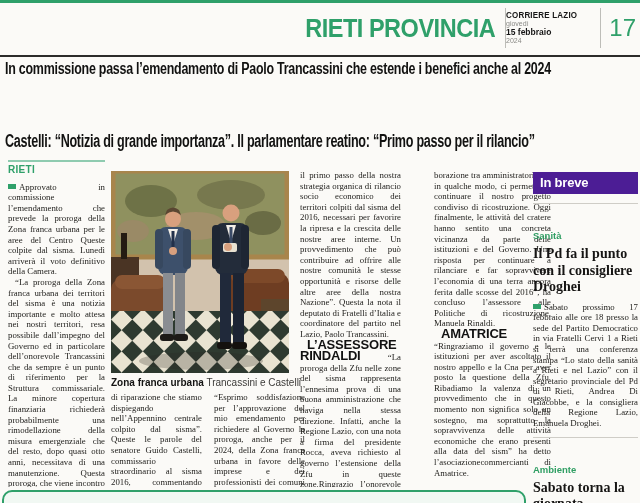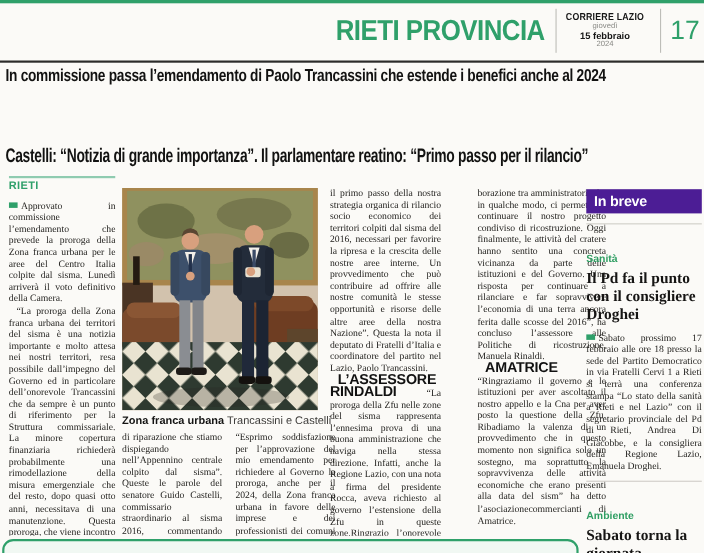--- a/index.html
+++ b/index.html
@@ -14,21 +14,21 @@
   .header {
     position:absolute; left:0; top:3px; width:640px; height:50px;
     display:flex; align-items:center; justify-content:flex-end; padding-right:4px;
     font-family:"Liberation Sans", sans-serif;
   }
   .section-title {
     color:#2fa06a; font-size:25px; font-weight:700; letter-spacing:-0.5px;
     transform:scale(.94,1.05); transform-origin:right center; margin-right:10px;
   }
   .vdiv { width:1px; height:40px; background:#bdbdb8; }
-  .masthead { width:94px; text-align:center; padding-right:6px; line-height:1.05; }
+  .masthead { width:94px; text-align:left; padding-right:6px; line-height:1.05; }
   .masthead-name { font-size:8px; font-weight:900; letter-spacing:.2px; color:#161616; transform:scale(1,1.15); }
   .date-day, .date-year { font-size:7px; color:#8a8a86; }
   .date-main { font-size:8.5px; font-weight:700; color:#161616; }
   .page-number { color:#2fa06a; font-size:24px; font-weight:500; width:30px; text-align:right; margin-left:5px; }
   .rule-dark { position:absolute; left:0; top:55px; width:640px; height:2px; background:#2c2c2a; }
   
   .kicker-wrap { position:absolute; left:5px; top:60px; width:632px; overflow:hidden; }
   .kicker {
     display:inline-block; white-space:nowrap; font-family:"Liberation Sans", sans-serif;
     font-size:15px; font-weight:700; letter-spacing:-0.3px; color:#121211;
@@ -115,21 +115,21 @@
   </div>
 
 
   <div class="subhead-wrap">
     <span class="subhead">Castelli: “Notizia di grande importanza”. Il parlamentare reatino: “Primo passo per il rilancio”</span>
   </div>
 
   <div class="col col1 bodytext">
     <div class="loc-rule"></div>
     <div class="loc-label">RIETI</div>
-    <p><span class="sq"></span><span>Approvato in commissione l’emendamento che prevede la proroga della Zona franca urbana per le aree del Centro Italia colpite dal sisma. Lunedì arriverà il voto definitivo della Camera.</span></p>
+    <p><span class="sq"></span><span>Approvato in commissione l’emendamento che prevede la proroga della Zona franca urbana per le aree del Centro Queste colpite dal sisma. Lunedì arriverà il voto definitivo della Camera.</span></p>
     <p>“La proroga della Zona franca urbana dei territori del sisma è una notizia importante e molto attesa nei nostri territori, resa possibile dall’impegno del Governo ed in particolare dell’onorevole Trancassini che da sempre è un punto di riferimento per la Struttura commissariale. La minore copertura finanziaria richiederà probabilmente una rimodellazione della misura emergenziale che del resto, dopo quasi otto anni, necessitava di una manutenzione. Questa proroga, che viene incontro alle esigenze delle imprese del sisma, rappresenta un tassello che si inserisce all’interno della strategia</p>
   </div>
 
   <div class="photo">
     <svg width="178" height="202" viewBox="0 0 178 202" xmlns="http://www.w3.org/2000/svg">
       <defs>
         <pattern id="floor" width="30" height="30" patternUnits="userSpaceOnUse" patternTransform="rotate(45 0 0)">
           <rect width="30" height="30" fill="#e9e3d1"></rect>
           <rect width="15" height="15" fill="#2e3a30"></rect>
           <rect x="15" y="15" width="15" height="15" fill="#2e3a30"></rect>

